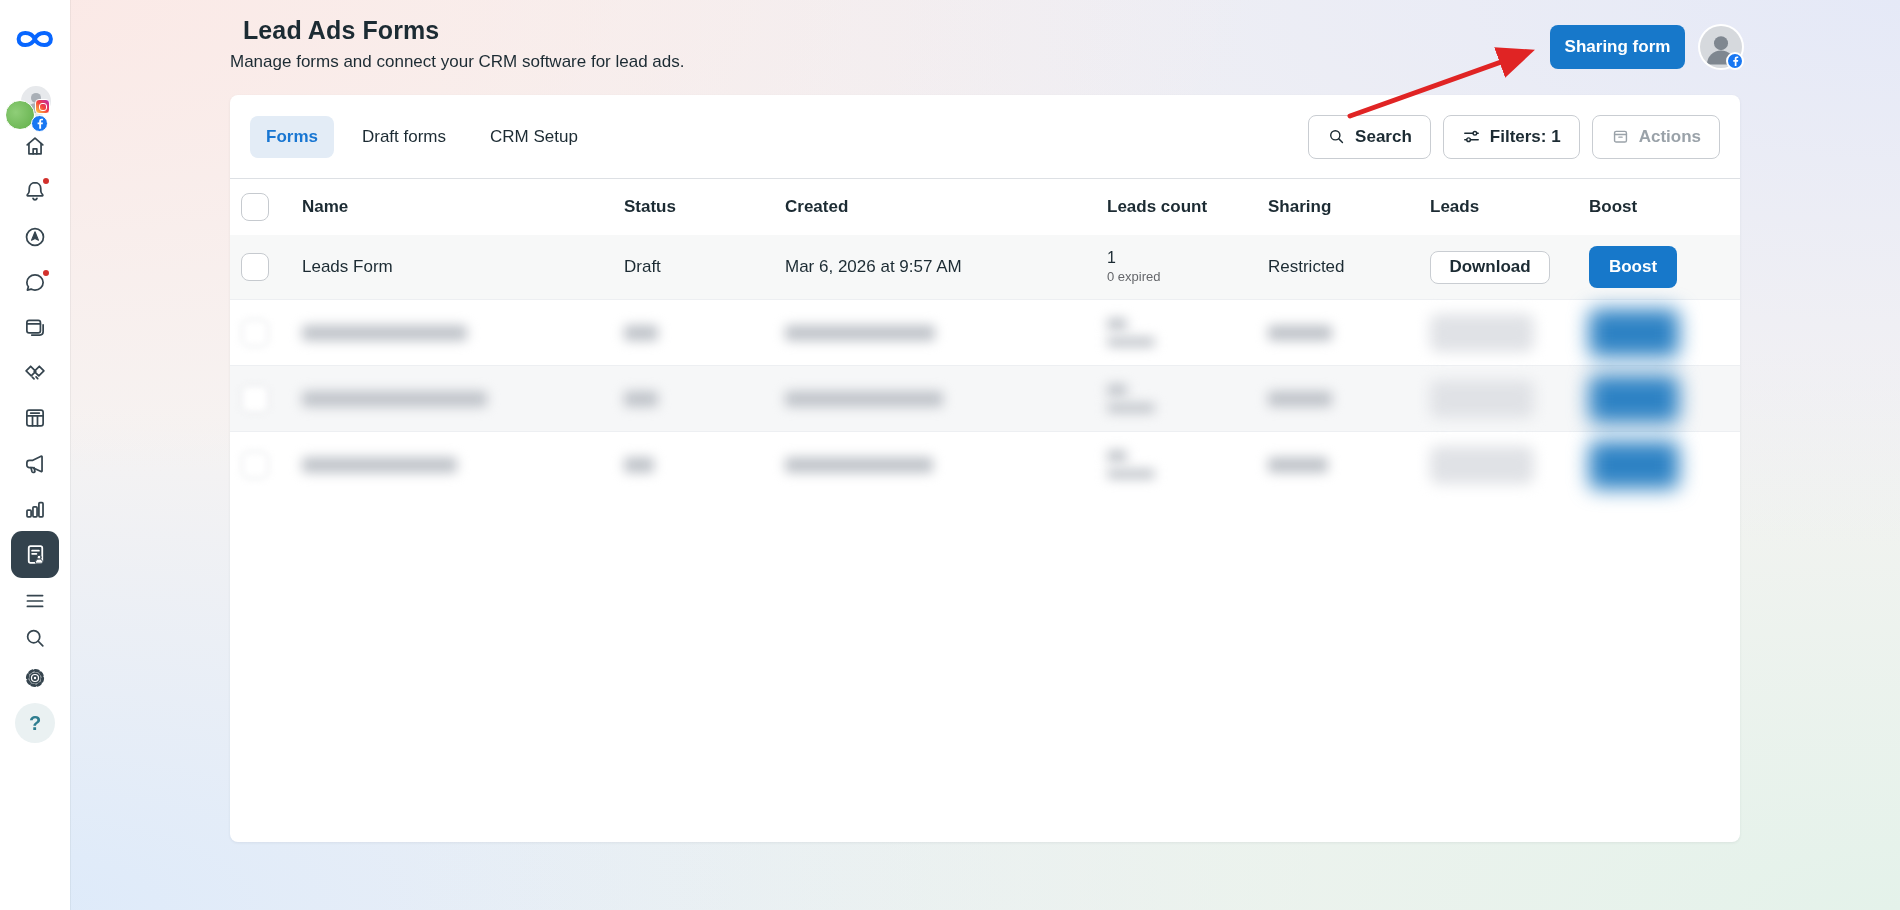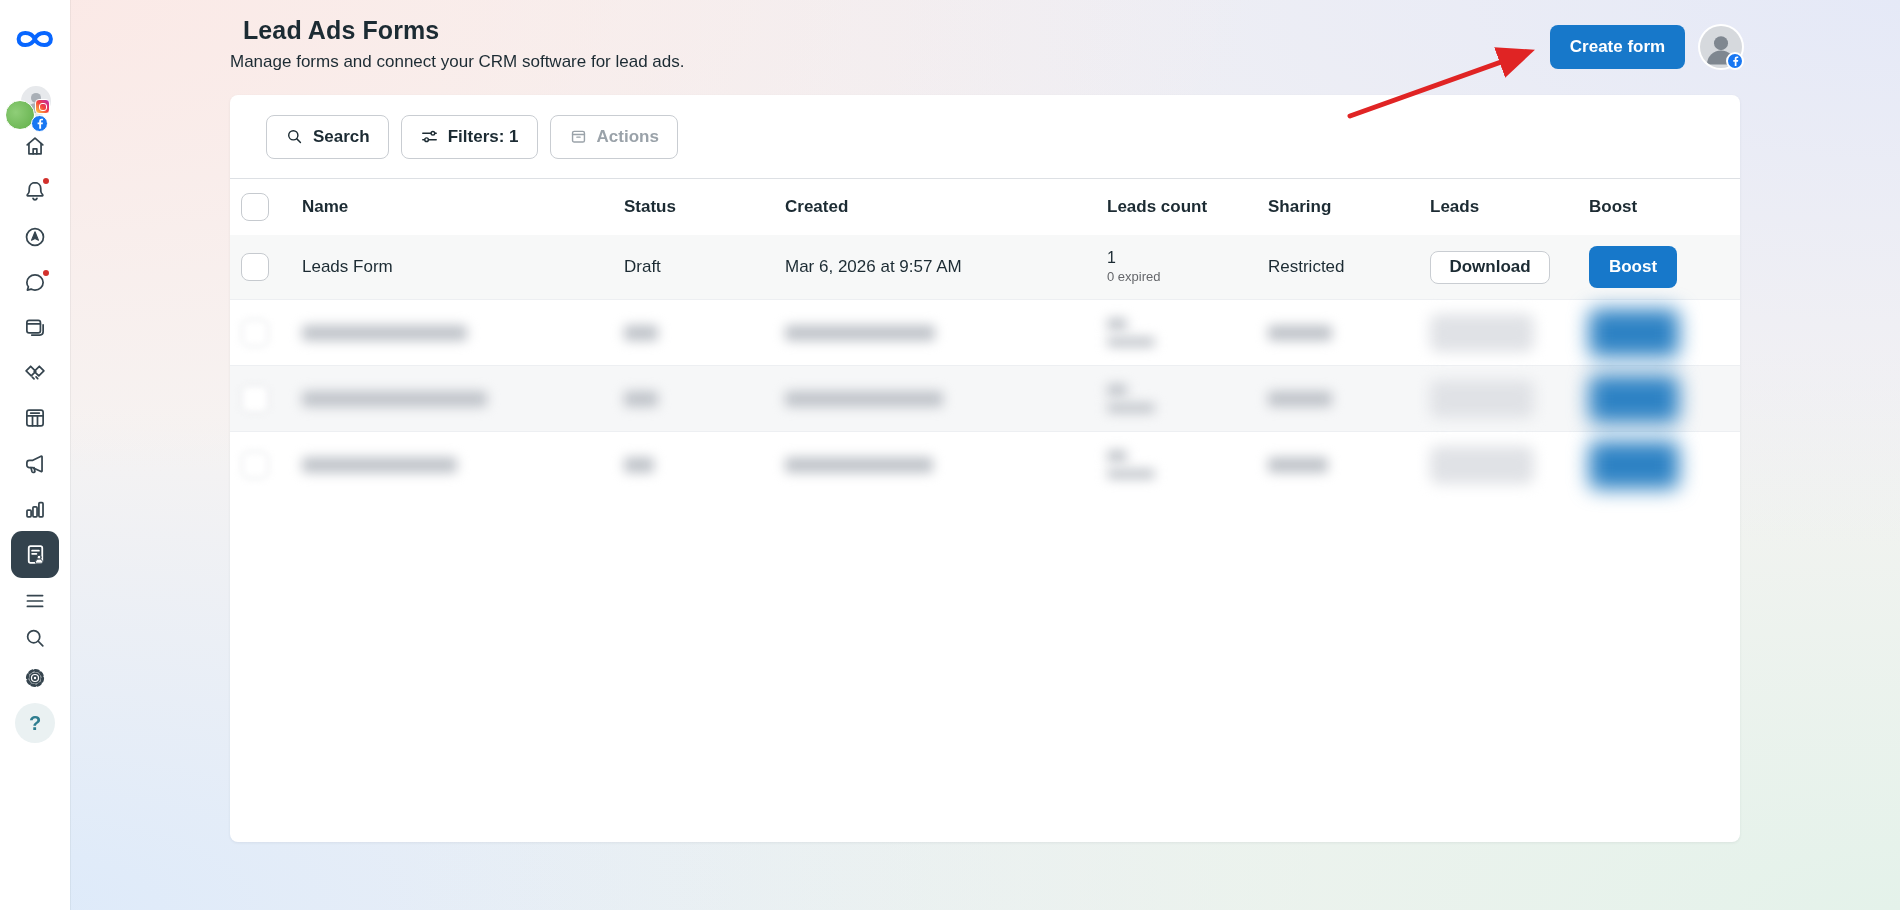--- a/index.html
+++ b/index.html
@@ -239,21 +239,21 @@
   </div>
 
   <div class="help-circle">
     <span>?</span>
   </div>
 </aside>
 
 <h1 class="page-title">Lead Ads Forms</h1>
 <p class="page-subtitle">Manage forms and connect your CRM software for lead ads.</p>
 
-<button class="create-btn">Create form</button>
+<button class="create-btn">Sharing form</button>
 
 <div class="user-avatar">
   <div class="ua-circle">
     <svg viewBox="0 0 24 24">
         <circle cx="12" cy="9.8" r="4" fill="#7f8790"></circle>
         <path d="M4 22 a8 8 0 0 1 16 0 z" fill="#7f8790"></path>
       </svg>
   </div>
   <div class="ua-fb">
     <div class="fb-f">
@@ -269,20 +269,25 @@
     <marker id="arrowhead" markerWidth="7.5" markerHeight="6.5" refX="5.6" refY="3.25" orient="auto">
       <polygon points="0 0, 7.5 3.25, 0 6.5" fill="#e02424"></polygon>
     </marker>
   </defs>
   <line x1="12" y1="78" x2="188" y2="15" stroke="#e02424" stroke-width="5" stroke-linecap="round" marker-end="url(#arrowhead)"></line>
 </svg>
 
 <section class="card">
 
   <div class="toolbar">
+    <div class="tabs">
+      <div class="tab active">Forms</div>
+      <div class="tab">Draft forms</div>
+      <div class="tab">CRM Setup</div>
+    </div>
     <div class="toolbar-actions">
       <button class="tbtn">
         <svg viewBox="0 0 24 24">
             <circle cx="10.5" cy="10.5" r="5.8"></circle>
             <path d="M15 15 L19.5 19.5"></path>
           </svg>
         <span>Search</span>
       </button>
       <button class="tbtn">
         <svg viewBox="0 0 24 24">

